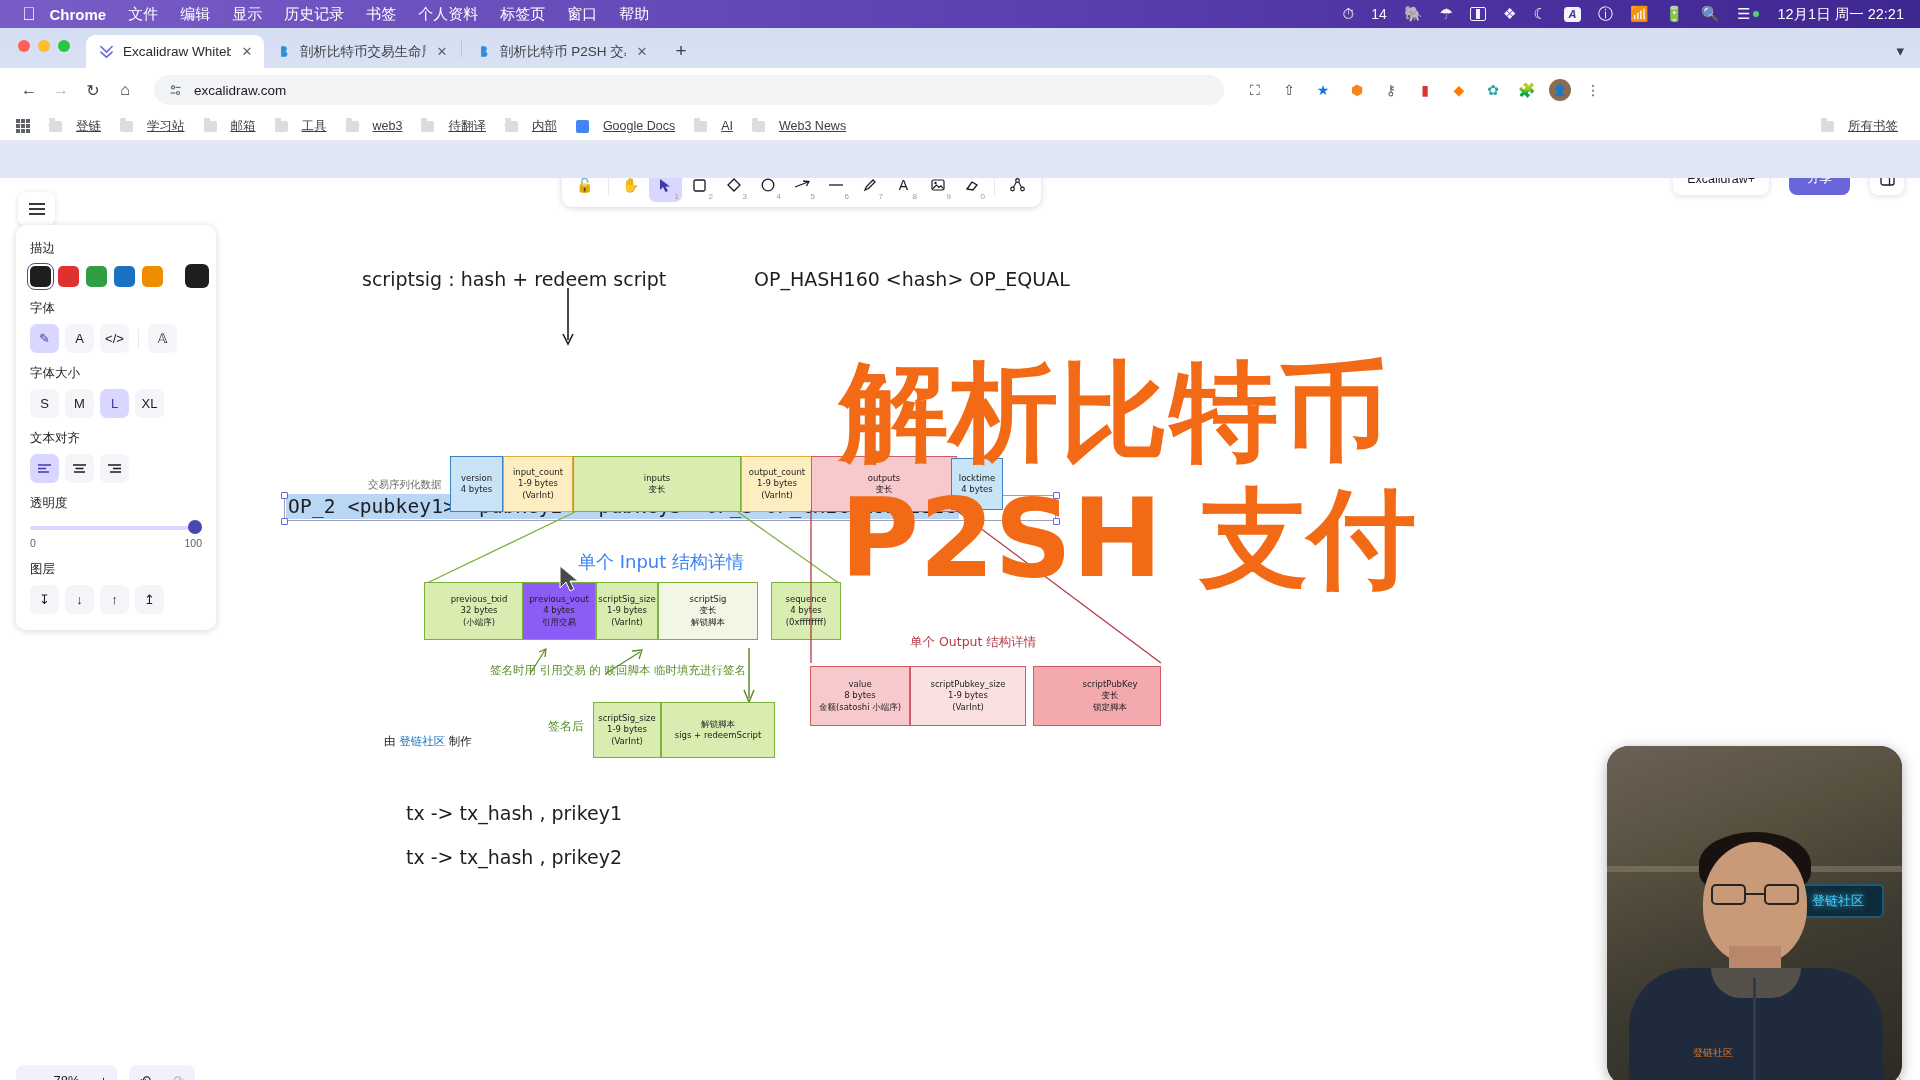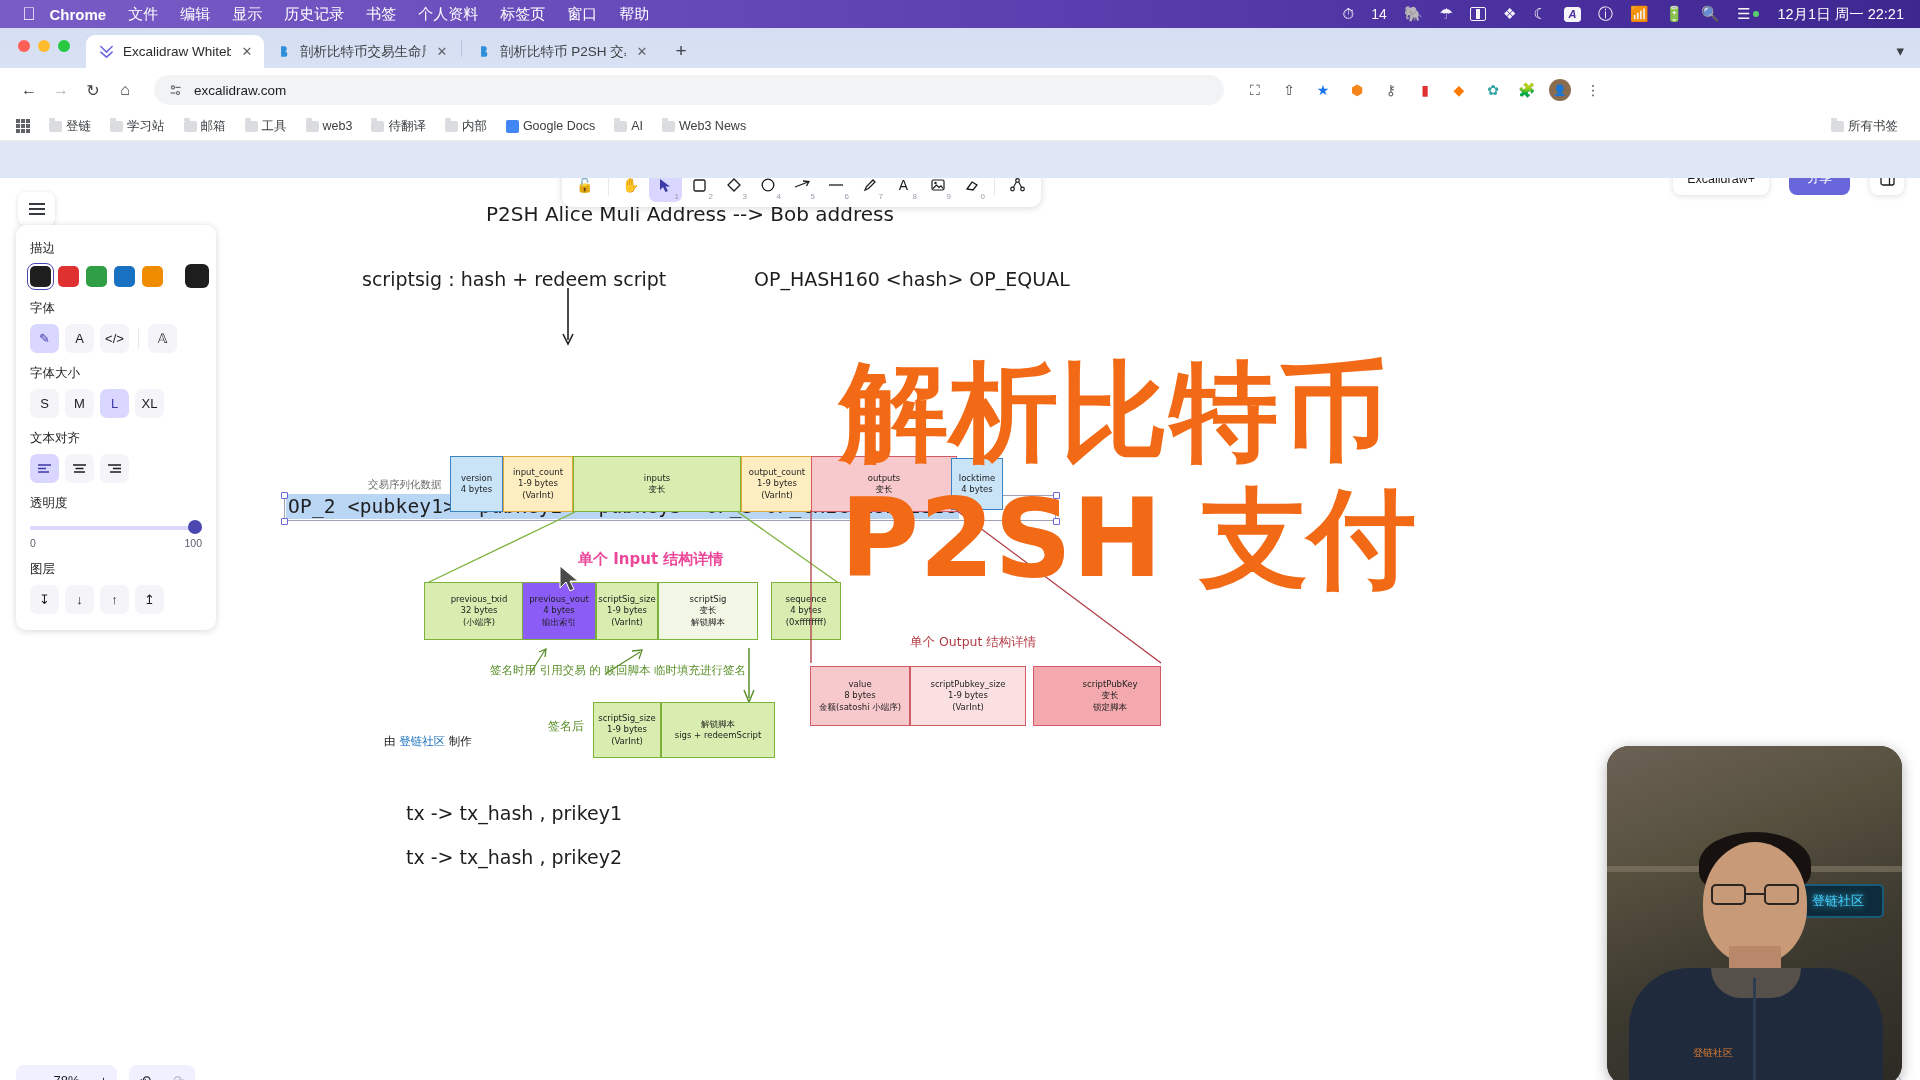--- a/index.html
+++ b/index.html
@@ -60,21 +60,21 @@
              display:flex; align-items:center; padding: 0 14px; gap: 11px; max-width: 1070px;}
   .omnibox .url { font-size: 13.5px; color:#202124; }
   .tb-right { display:flex; align-items:center; gap: 10px; margin-left: 8px; }
   .tb-ic { width:24px; height:24px; display:flex; align-items:center; justify-content:center; font-size:14px; color:#4a4a4a;}
   .avatar-circ { width:22px; height:22px; border-radius:50%; background:#8a6d50; color:#fff; font-size:11px;
                  display:flex; align-items:center; justify-content:center;}
 
   
   .bookmarks { height: 29px; background:#fff; display:flex; align-items:center; padding: 0 14px; gap: 3px;
                font-size: 12.5px; color:#3c4043; border-bottom: 1px solid #e8eaed;}
-  .bm { display:flex; align-items:center; gap:4px; padding: 3px 8px; border-radius: 5px; white-space:nowrap; }
+  .bm { display:flex; align-items:center; gap:14px; padding: 3px 8px; border-radius: 5px; white-space:nowrap;text-decoration:underline; }
   .bm .fd { width:13px; height:11px; background:#dadce0; border-radius: 2px; position:relative; flex:none;}
   .bm .fd:before{content:''; position:absolute; top:-2.5px; left:0; width:6px; height:3px; background:#dadce0; border-radius:1px 1px 0 0;}
   .bm .gico { width:13px; height:13px; border-radius:2px; background:#4285f4; flex:none;}
   .bm-right { margin-left:auto; display:flex; align-items:center; gap:6px;}
 
   
   .canvas { position:absolute; left:0; top:150px; width:1920px; height:930px; background:#ffffff; overflow:hidden; }
 
   .hamburger { position:absolute; left:18px; top:14px; width:37px; height:34px; background:#fff;
                border-radius:8px; box-shadow: 0 1px 5px rgba(0,0,0,.14);
@@ -340,21 +340,20 @@
     <div class="bm-right">
       <div class="bm">
           <i class="fd"></i>
           <span>所有书签</span>
         </div>
     </div>
   </div>
 
   <div class="canvas">
 
-    <div class="dtext" style="left:486px; top:24px; font-size:20px;">P2SH Alice Muli Address --&gt; Bob address</div>
     <div class="dtext" style="left:362px; top:90px; font-size:19px;">scriptsig : hash +  redeem script</div>
     <div class="dtext" style="left:754px; top:90px; font-size:19px;">OP_HASH160 &lt;hash&gt; OP_EQUAL</div>
 
     <svg style="position:absolute;left:556px;top:110px" width="28" height="62">
       <line x1="12" y1="0" x2="12" y2="52" stroke="#1e1e1e" stroke-width="1.6"></line>
       <path d="M7 46 L12 56 L17 46" fill="none" stroke="#1e1e1e" stroke-width="1.6"></path>
     </svg>
 
     <div class="sel-box"></div>
     <div class="sel-text">OP_2 &lt;pubkey1&gt; &lt;pubkey2&gt; &lt;pubkey3&gt; OP_3 OP_CHECKMULTISIG</div>
@@ -390,31 +389,31 @@
     <div class="blk" style="left:951px;top:280px;width:52px;height:52px;background:#c9e4f7;border:1.4px solid #3b82c4;">
       <b>locktime</b>
       <span>4 bytes</span>
     </div>
 
     <svg style="position:absolute;left:420px;top:332px" width="430" height="82">
       <line x1="155" y1="2" x2="5" y2="74" stroke="#7cb23a" stroke-width="1.3"></line>
       <line x1="318" y1="2" x2="420" y2="74" stroke="#7cb23a" stroke-width="1.3"></line>
     </svg>
 
-    <div class="dtext" style="left:578px;top:372px;font-size:15px;color:#ec4899;font-weight:bold;">单个 Input 结构详情</div>
+    <div class="dtext" style="left:578px;top:372px;font-size:18px;color:#3b82f6;">单个 Input 结构详情</div>
 
     <div class="blk" style="left:424px;top:404px;width:110px;height:58px;background:#d8edaf;border:1.4px solid #7cb23a;">
       <b>previous_txid</b>
       <span>32 bytes</span>
       <span>(小端序)</span>
     </div>
     <div class="blk" style="left:522px;top:404px;width:74px;height:58px;background:#8b5cf6;border:1.4px solid #7cb23a;">
       <b>previous_vout</b>
       <span>4 bytes</span>
-      <span>输出索引</span>
+      <span>引用交易</span>
     </div>
     <div class="blk" style="left:596px;top:404px;width:62px;height:58px;background:#d8edaf;border:1.4px solid #7cb23a;">
       <b>scriptSig_size</b>
       <span>1-9 bytes</span>
       <span>(VarInt)</span>
     </div>
     <div class="blk" style="left:658px;top:404px;width:100px;height:58px;background:#f2f6e4;border:1.4px solid #7cb23a;">
       <b>scriptSig</b>
       <span>变长</span>
       <span>解锁脚本</span>

